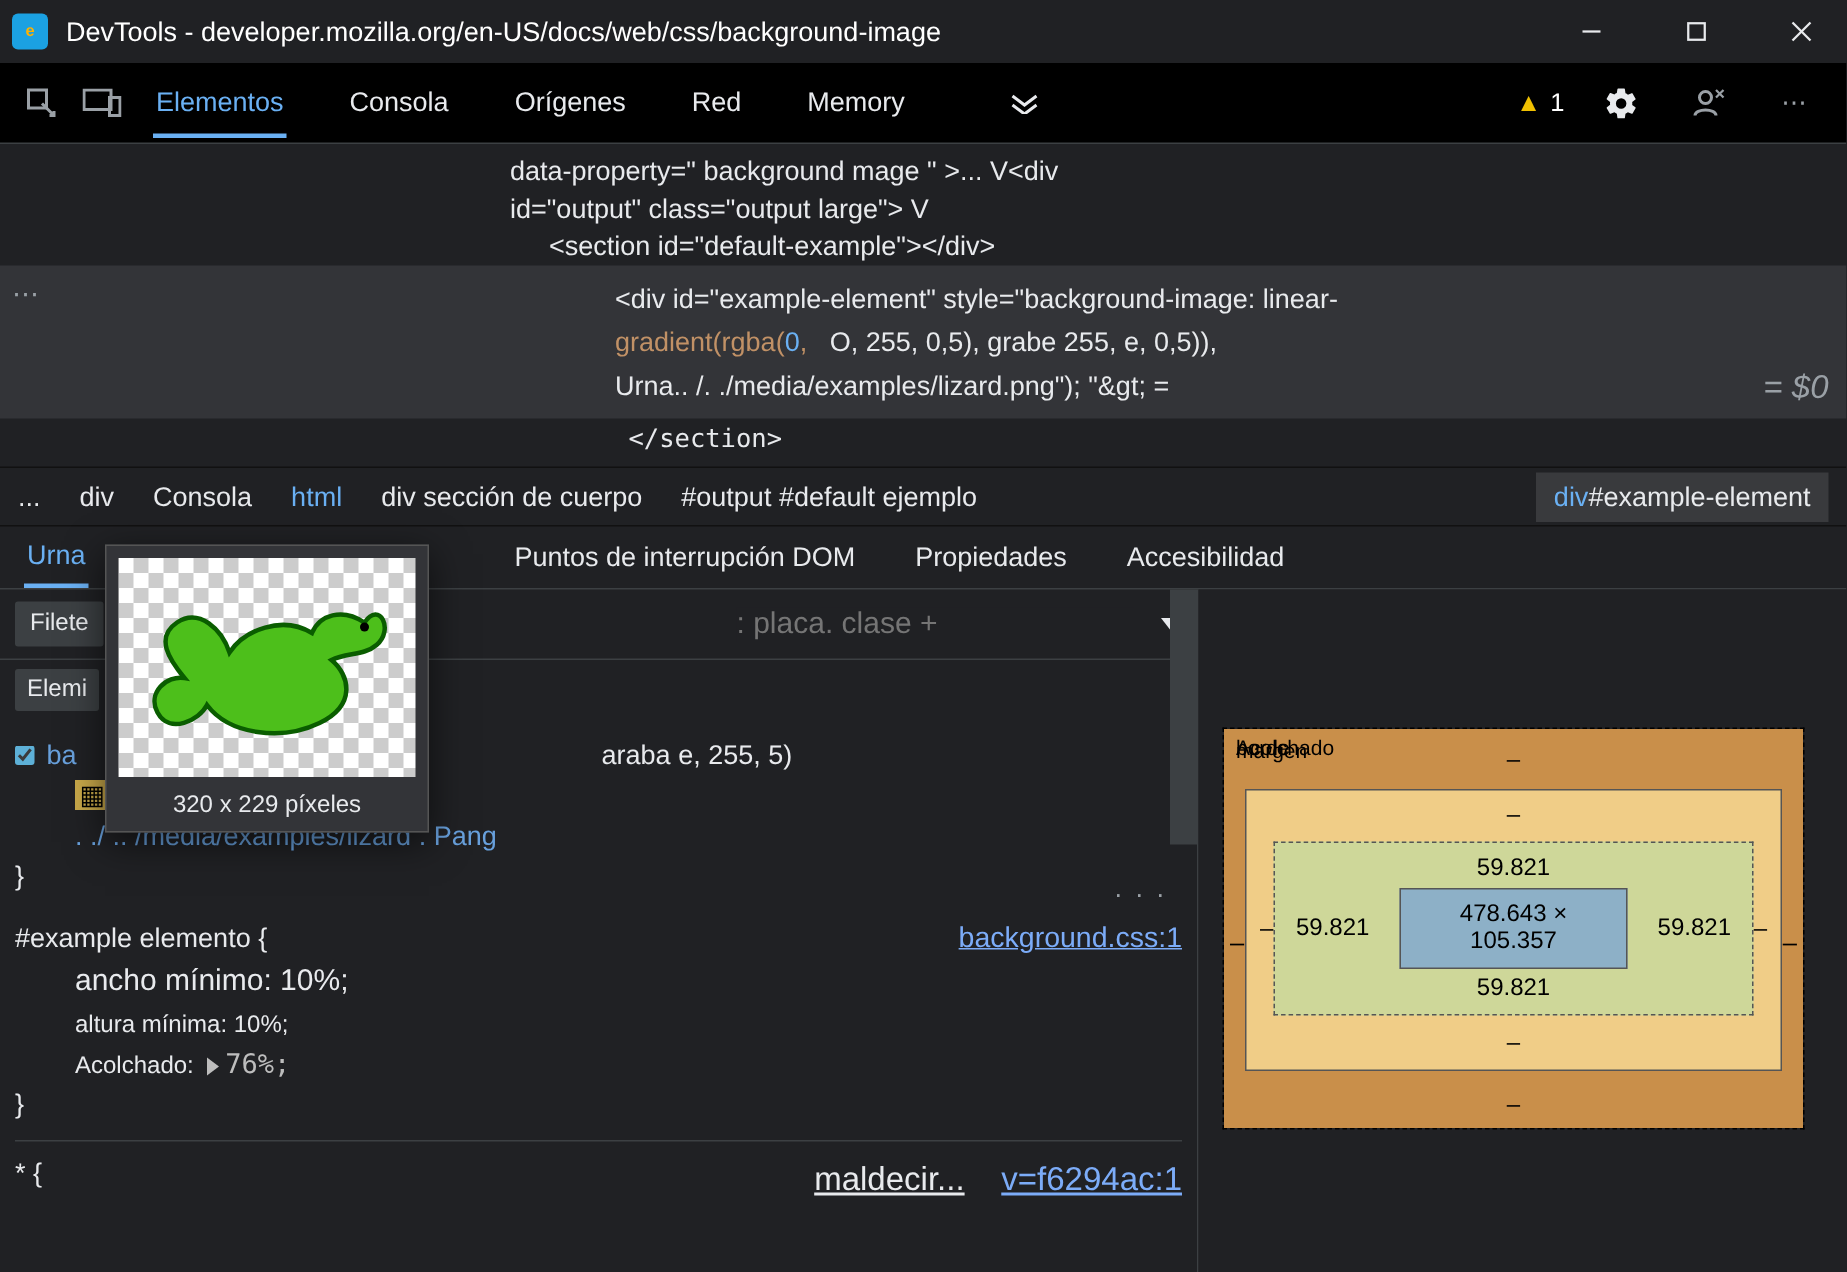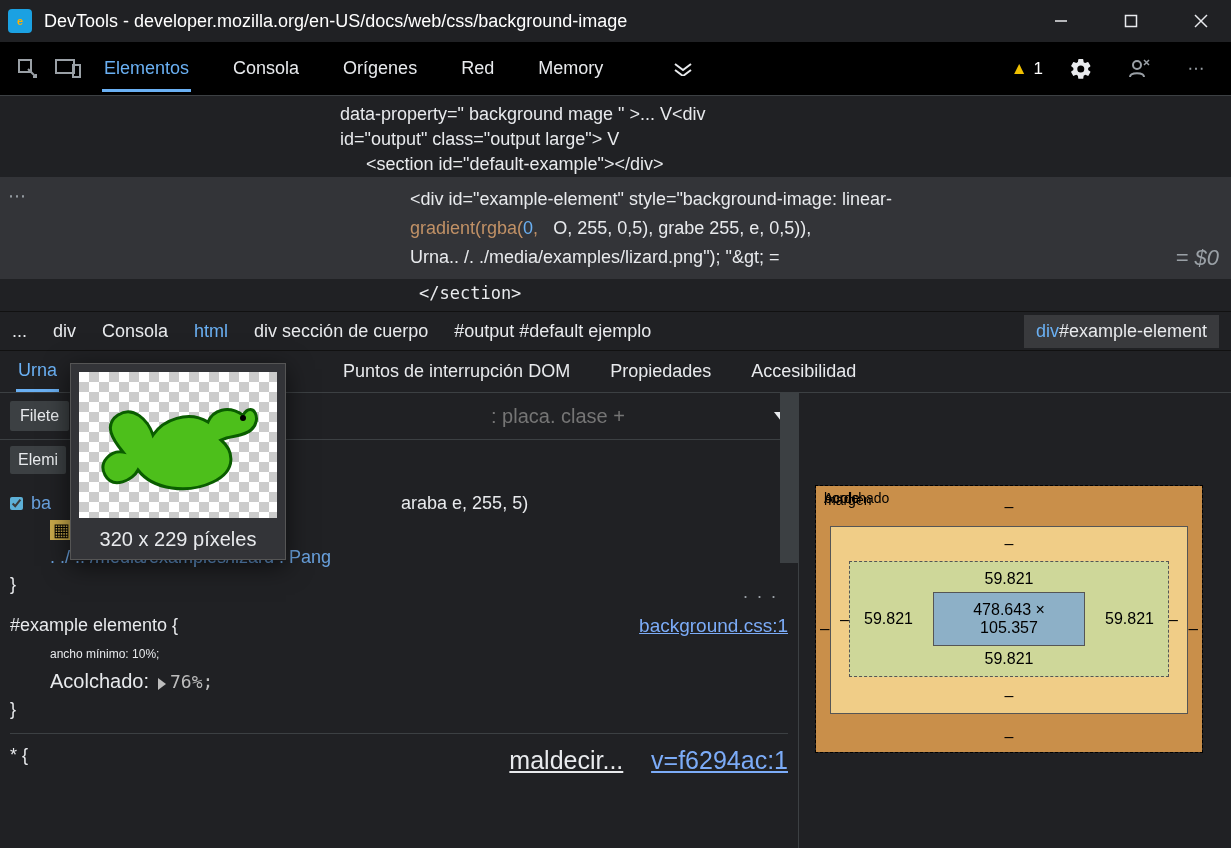--- a/index.html
+++ b/index.html
@@ -48,28 +48,28 @@
 .rule-hdr { display:flex; align-items:center; gap:8px; }
 .ba { color:#68a0dc; }
 .rline { padding-left:40px; }
 .link { color:#68a0dc; }
 .rule2 { margin-top:14px; }
 .rule2 .src { float:right; color:#7cacf8; text-decoration:underline; font-size:19px; }
 .prop { color:#e8eaed; }
 .vkw { font-family:Consolas,Menlo,monospace; color:#bdbdbd; }
 .tri-r { display:inline-block; width:0; height:0; border-top:6px solid transparent; border-bottom:6px solid transparent; border-left:8px solid #bdbdbd; margin:0 4px; vertical-align:middle; }
 .rule3 { margin-top:10px; border-top:1px solid #3c4043; padding-top:8px; }
-.rule3 .r3src { float:right; font-size:25px; }
+.rule3 .r3src { float:right; font-size:22px; }
 .r3u { color:#e8eaed; text-decoration:underline; }
 .r3l { color:#7cacf8; text-decoration:underline; }
 .thumb-pop { position:absolute; top:-30px; left:70px; width:216px; background:#333438; border:1px solid #555; box-shadow:0 6px 24px rgba(0,0,0,0.6); padding:8px; z-index:50; text-align:center; }
 .thumb-pop .img { width:198px; height:146px; background:
  repeating-conic-gradient(#ccc 0 25%,#fff 0 50%) 0 0/20px 20px;
  display:flex; align-items:center; justify-content:center; overflow:hidden; }
-.thumb-pop .dim { color:#e8eaed; font-size:20px; margin-top:10px; }
+.thumb-pop .dim { color:#e8eaed; font-size:16px; margin-top:10px; }
 .lizard { width:170px; height:110px; }
 .boxmodel { position:absolute; top:92px; left:16px; right:28px; border:1px dashed #000; }
 .bm-margin { background:#c98f4a; padding:12px 0 6px 0; }
 .bm-border { background:#f0cd87; margin:10px 14px 14px 14px; border:1px solid #555; padding:8px 0 8px 0; }
 .bm-pad { background:#ced799; margin:8px 18px 10px 18px; border:1px dashed #555; padding:8px 14px; }
 .bm-cnt { background:#8db0c7; border:1px solid #555; text-align:center; padding:8px 10px; margin:4px auto; width:fit-content; color:#000; }
 .bm-lbl { position:absolute; color:#000; font-size:14px; }
 .bm-row { display:flex; align-items:center; justify-content:center; gap:20px; color:#000; font-size:16px; }
 .bm-col { display:flex; flex-direction:column; align-items:center; gap:6px; color:#000; font-size:16px; }
 .dash { color:#000; }
@@ -215,22 +215,23 @@
       </div>
       <div class="rline">
         <span class="link">. ./ .. /media/examples/lizard . Pang</span>
       </div>
       <div>}</div>
       <div class="rdots">. . .</div>
 
       <div class="rule2">
         <span class="src">background.css:1</span>
         <div>#example elemento {</div>
-        <div class="rline"><span class="prop" style="font-size:12px;">ancho mínimo: 10%;</span></div>
-        <div class="rline"><span class="prop" style="font-size:20px;">Acolchado:</span> <span class="tri-r"></span><span class="vkw">76%;</span></div>
+        <div class="rline"><span class="prop" style="font-size:20px;">ancho mínimo: 10%;</span></div>
+        <div class="rline"><span class="prop" style="font-size:16px;">altura mínima: 10%;</span></div>
+        <div class="rline"><span class="prop" style="font-size:16px;">Acolchado:</span> <span class="tri-r"></span><span class="vkw">76%;</span></div>
         <div>}</div>
       </div>
 
       <div class="rule3">
         <span class="r3src">
           <span class="r3u">maldecir...</span>&nbsp;&nbsp;&nbsp;
           <span class="r3l">v=f6294ac:1</span>
         </span>
         <div>* {</div>
       </div>

